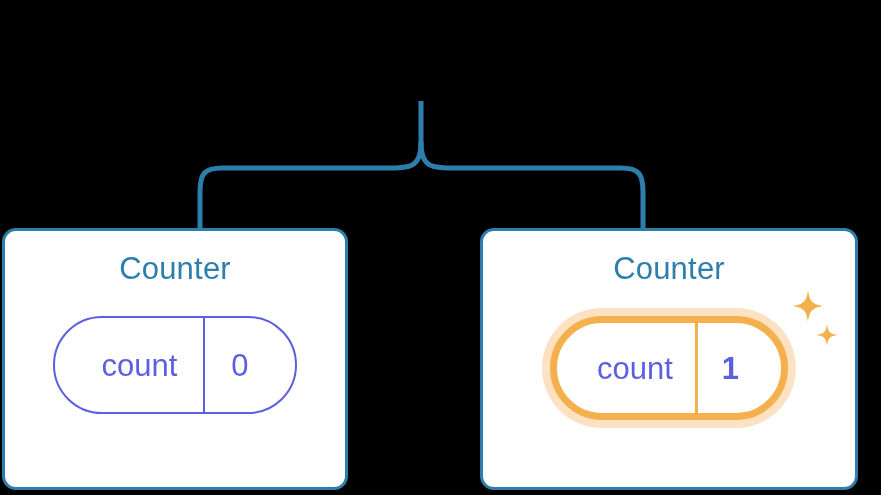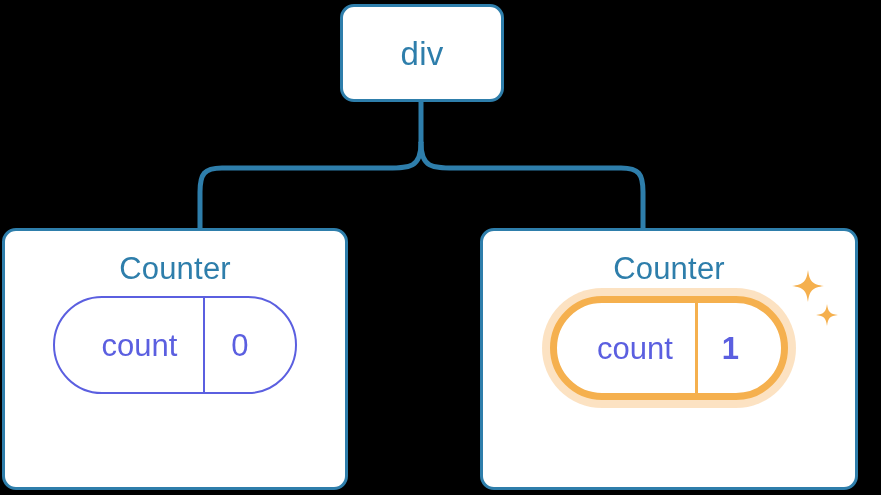--- a/index.html
+++ b/index.html
@@ -74,21 +74,21 @@
   }
 
   .child-title {
     margin-top: 22px;
     font-size: 31px;
   }
 
   
   .pill-wrap {
     position: relative;
-    margin-top: 12px;
+    margin-top: 32px;
     display: flex;
   }
 
   .pill {
     position: relative;
     display: flex;
     align-items: stretch;
     height: 98px;
     border-radius: 999px;
     background: #ffffff;
@@ -147,23 +147,20 @@
 <body>
 
 <div id="stage">
 
   <svg id="tree-connectors" viewBox="0 0 881 495" xmlns="http://www.w3.org/2000/svg">
     <path d="M421,101 L421,143" fill="none" stroke="#2E7EAB" stroke-width="5" stroke-linecap="butt"></path>
     <path d="M421,143 C421,168 409,168 388,168 L222,168 C204,168 200,174 200,192 L200,229" fill="none" stroke="#2E7EAB" stroke-width="5" stroke-linecap="round"></path>
     <path d="M421,143 C421,168 433,168 454,168 L621,168 C639,168 643,174 643,192 L643,229" fill="none" stroke="#2E7EAB" stroke-width="5" stroke-linecap="round"></path>
   </svg>
 
-  <div id="root-node" class="node-box">
-    <span class="node-title">div</span>
-  </div>
 
   <div id="child-left" class="node-box">
     <span class="node-title child-title">Counter</span>
 
     <div class="pill-wrap">
       <div class="pill plain">
         <span class="pill-cell pill-key">count</span>
         <span class="pill-cell pill-val">0</span>
       </div>
     </div>

